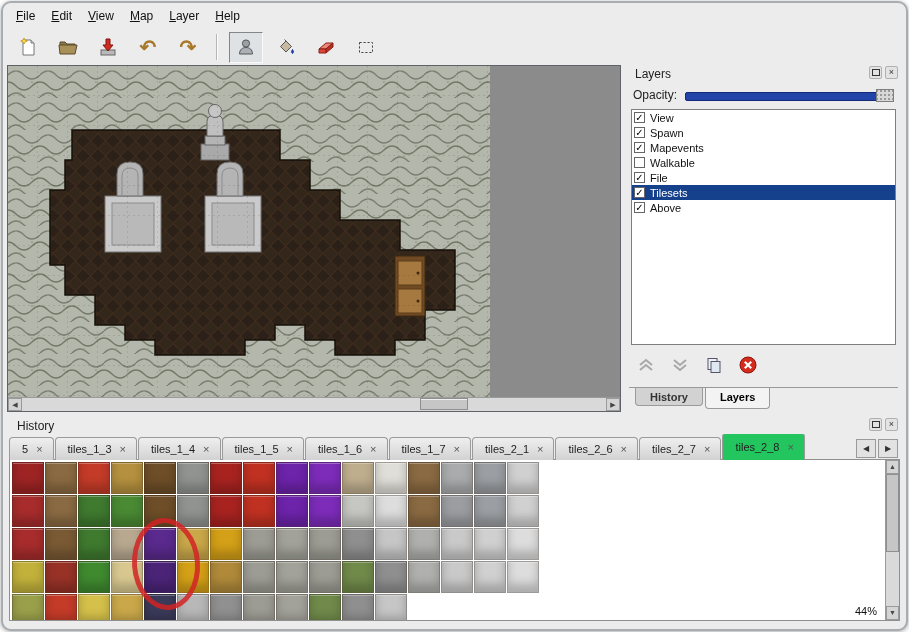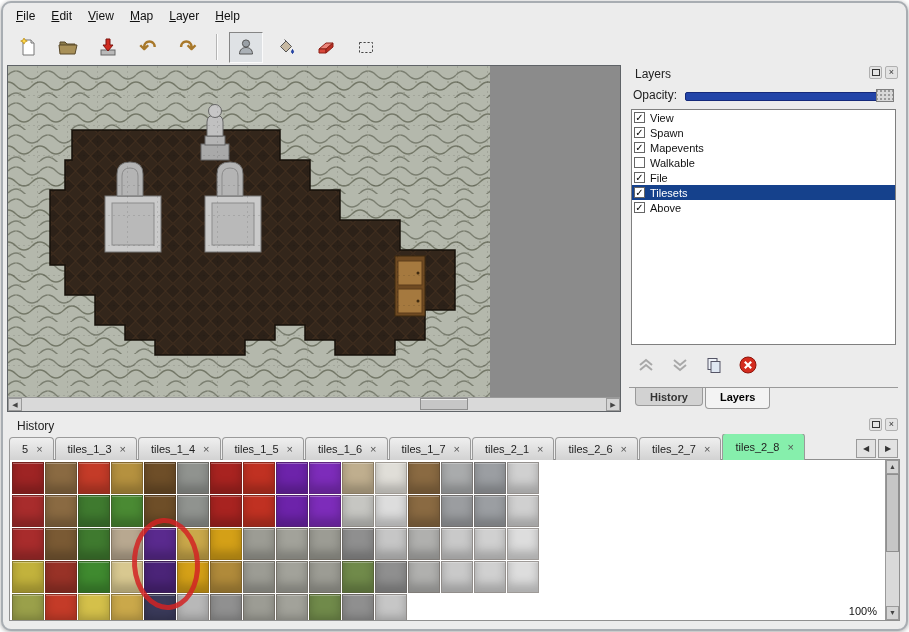--- a/index.html
+++ b/index.html
@@ -65,21 +65,21 @@
   .btab{font-size:11px;padding:3px 14px;background:#d2d2d2;border:1px solid #9a9a9a;border-top:none;
     border-radius:0 0 4px 4px;color:#333;height:18px;box-sizing:border-box;font-weight:bold;}
   .btab.active{background:#f3f3f3;height:21px;color:#000;}
 
   
   .tilesets-panel{position:absolute;left:4px;top:414px;width:895px;height:206px;}
   .ts-tabs{position:absolute;left:2px;right:50px;top:17px;height:26px;display:flex;align-items:flex-end;overflow:hidden;z-index:2;}
   .ts-tab{flex:none;display:flex;align-items:center;gap:8px;font-size:11px;color:#222;
     padding:3px 10px 3px 12px;background:linear-gradient(#efefef,#d2d2d2);
     border:1px solid #9a9a9a;border-bottom:none;border-radius:4px 4px 0 0;height:16px;margin-right:1px;box-sizing:content-box;}
-  .ts-tab.active{background:#86efac;height:20px;}
+  .ts-tab.active{background:#22c55e;height:20px;}
   .ts-close{font-size:11px;line-height:1;color:#555;}
   .tab-arrows{position:absolute;right:4px;top:22px;display:flex;gap:2px;}
   .arrow-btn{width:20px;height:19px;background:#e2e2e2;border:1px solid #9a9a9a;box-sizing:border-box;
     font-size:8px;color:#333;text-align:center;line-height:17px;}
   .ts-content{position:absolute;left:2px;right:2px;top:42px;bottom:2px;background:#fff;border:1px solid #8f8f8f;overflow:hidden;}
   .tiles{position:absolute;left:2px;top:2px;}
   .tile-row{display:flex;height:33px;}
   .tile{width:32px;height:32px;margin-right:1px;box-sizing:border-box;border:1px solid rgba(40,30,20,.35);
     box-shadow:inset 0 1px 0 rgba(255,255,255,.3),inset 0 -8px 10px rgba(0,0,0,.22);}
   .tile.empty{visibility:hidden;}
@@ -464,17 +464,17 @@
             <div class="tile empty"></div>
             <div class="tile empty"></div>
           </div>
         </div>
       <div class="annotation"></div>
       <div class="vscroll">
         <div class="vs-btn vs-up">▲</div>
         <div class="vs-thumb"></div>
         <div class="vs-btn vs-down">▼</div>
       </div>
-      <div class="zoom-label">100%</div>
+      <div class="zoom-label">44%</div>
     </div>
   </div>
 
 </div>
 
 </body></html>

